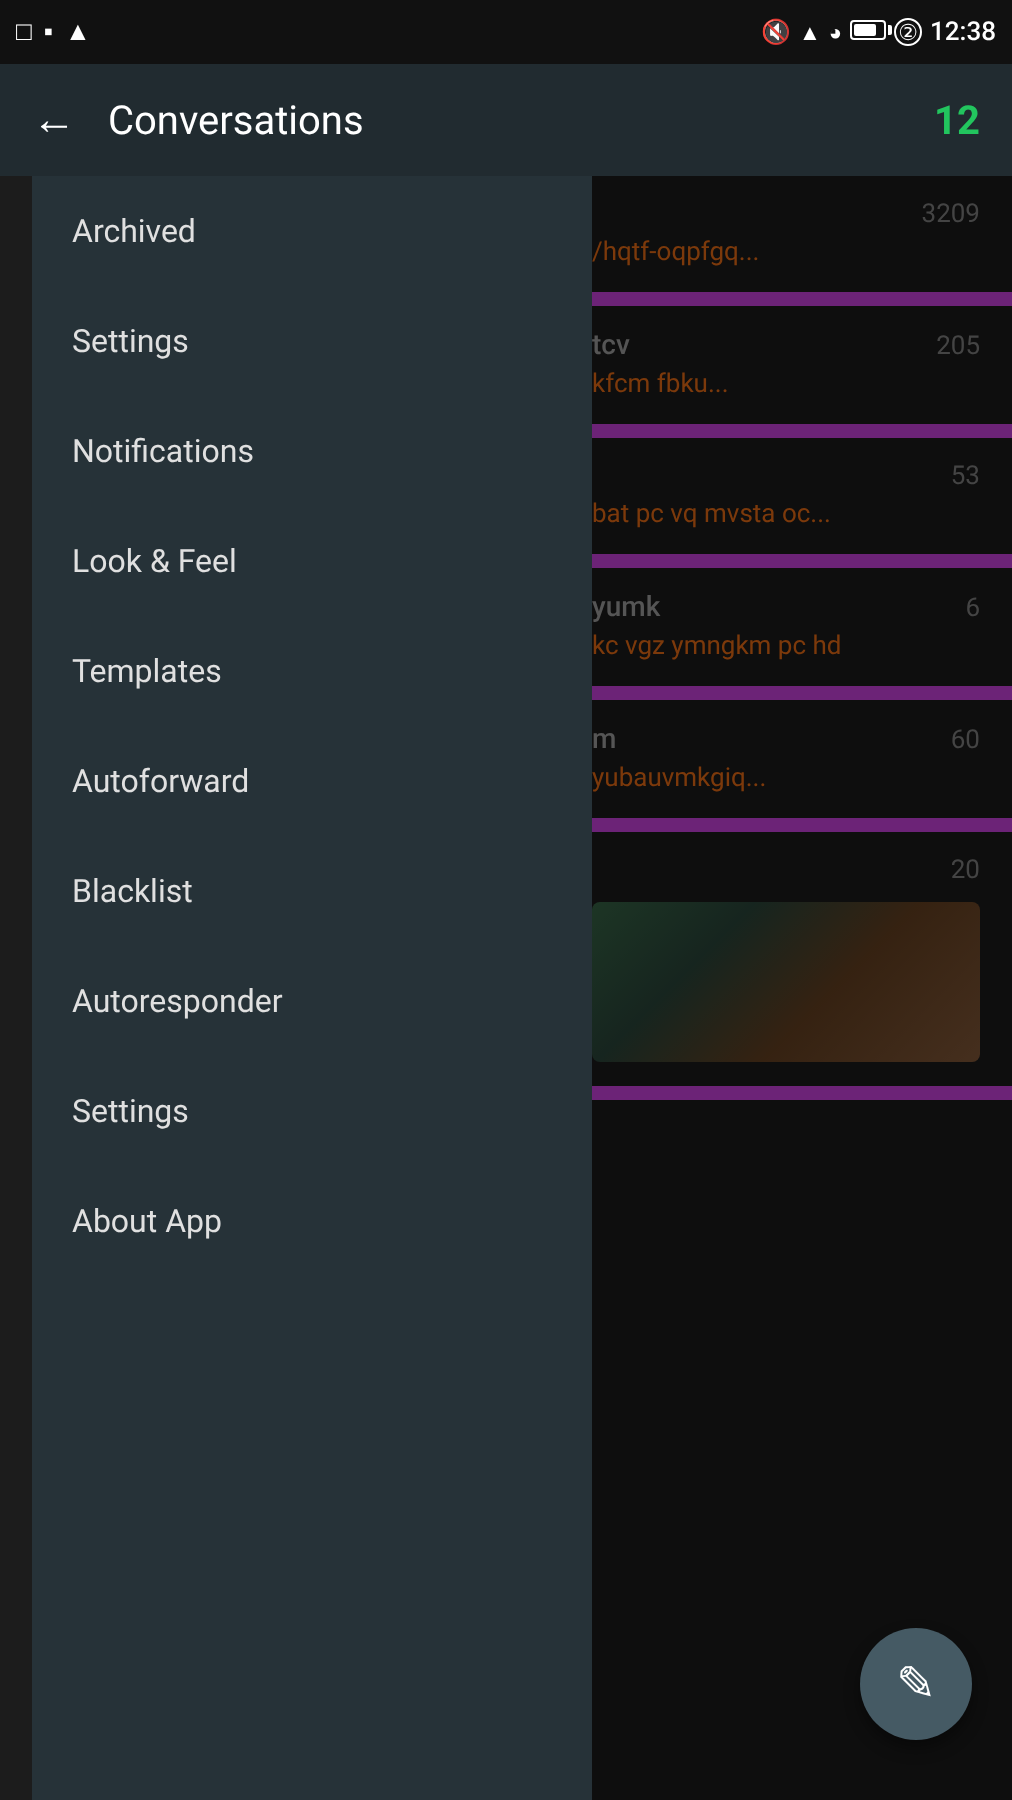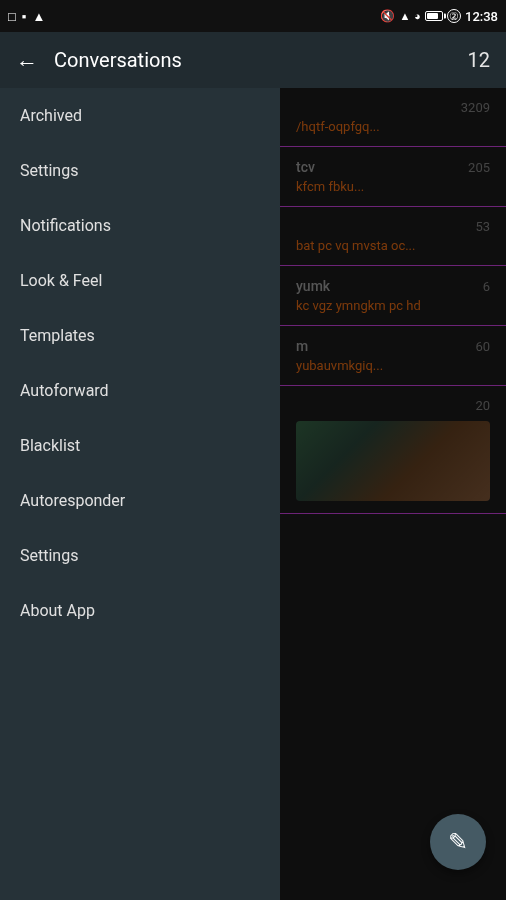--- a/index.html
+++ b/index.html
@@ -66,40 +66,40 @@
     }
 
     .toolbar-title {
       color: #fff;
       font-size: 20px;
       font-weight: 400;
       flex: 1;
     }
 
     .toolbar-count {
-      color: #e5e5e5;
+      color: #22c55e;
       font-size: 20px;
-      font-weight: 400;
+      font-weight: 700;
     }
 
     
     .main-area {
       display: flex;
       width: 100%;
       height: calc(900px - 88px);
       position: relative;
     }
 
     
     .drawer {
       width: 280px;
       height: 100%;
       background: #263238;
       position: absolute;
-      left: 0;
+      left: 16px;
       top: 0;
       z-index: 10;
       overflow-y: auto;
     }
 
     .menu-item {
       padding: 18px 20px;
       color: #e0e0e0;
       font-size: 16px;
       font-weight: 400;
@@ -113,21 +113,21 @@
       position: absolute;
       left: 0;
       top: 0;
       width: 100%;
       height: 100%;
       background: #1c1c1c;
     }
 
     .conversation-item {
       padding: 12px 16px;
-      border-bottom: 1px solid #d946ef;
+      border-bottom: 7px solid #d946ef;
       position: relative;
     }
 
     .conv-top {
       display: flex;
       justify-content: flex-end;
       align-items: center;
       margin-bottom: 4px;
     }
 

